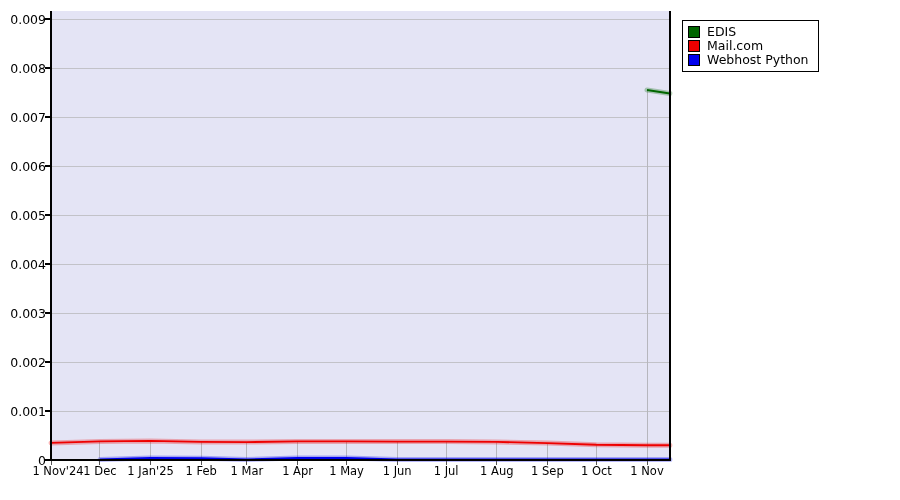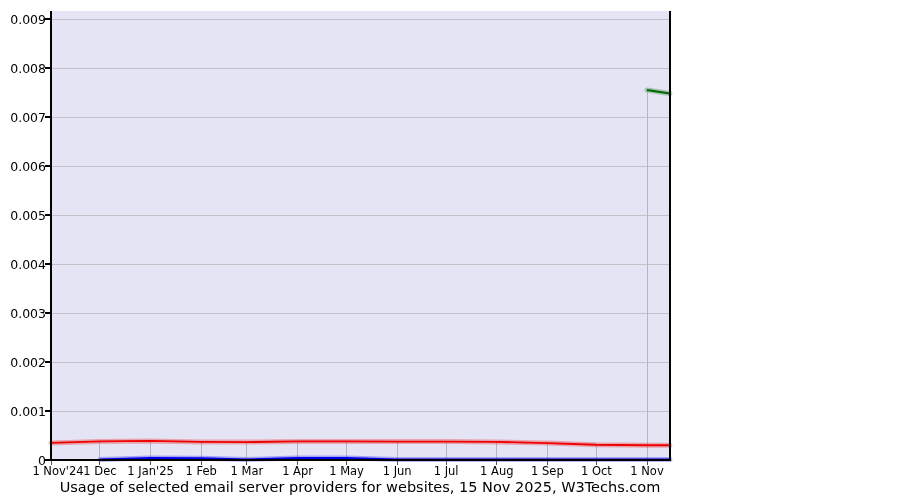--- a/index.html
+++ b/index.html
@@ -99,14 +99,27 @@
       <text x="446.15616438356165" y="475" text-anchor="middle" font-size="11.5" fill="#000000">1 Jul</text>
       <line x1="496.7753424657534" y1="461" x2="496.7753424657534" y2="464.5" stroke="#555" stroke-width="1" shape-rendering="crispEdges"></line>
       <text x="496.7753424657534" y="475" text-anchor="middle" font-size="11.5" fill="#000000">1 Aug</text>
       <line x1="547.3945205479451" y1="461" x2="547.3945205479451" y2="464.5" stroke="#555" stroke-width="1" shape-rendering="crispEdges"></line>
       <text x="547.3945205479451" y="475" text-anchor="middle" font-size="11.5" fill="#000000">1 Sep</text>
       <line x1="596.3808219178082" y1="461" x2="596.3808219178082" y2="464.5" stroke="#555" stroke-width="1" shape-rendering="crispEdges"></line>
       <text x="596.3808219178082" y="475" text-anchor="middle" font-size="11.5" fill="#000000">1 Oct</text>
       <line x1="647" y1="461" x2="647" y2="464.5" stroke="#555" stroke-width="1" shape-rendering="crispEdges"></line>
       <text x="647" y="475" text-anchor="middle" font-size="11.5" fill="#000000">1 Nov</text>
     </svg>
-  <div class="chart-title">Usage of selected email server providers for websites, 15 Nov 2025, W3Techs.com</div>
+  <div class="legend" id="legend">
+      <div class="legend-row">
+        <span class="legend-swatch" style="background: rgb(0, 102, 0);"></span>
+        <span class="legend-label">EDIS</span>
+      </div>
+      <div class="legend-row">
+        <span class="legend-swatch" style="background: rgb(238, 0, 0);"></span>
+        <span class="legend-label">Mail.com</span>
+      </div>
+      <div class="legend-row">
+        <span class="legend-swatch" style="background: rgb(0, 0, 238);"></span>
+        <span class="legend-label">Webhost Python</span>
+      </div>
+    </div>
 </div>
 
 </body></html>

